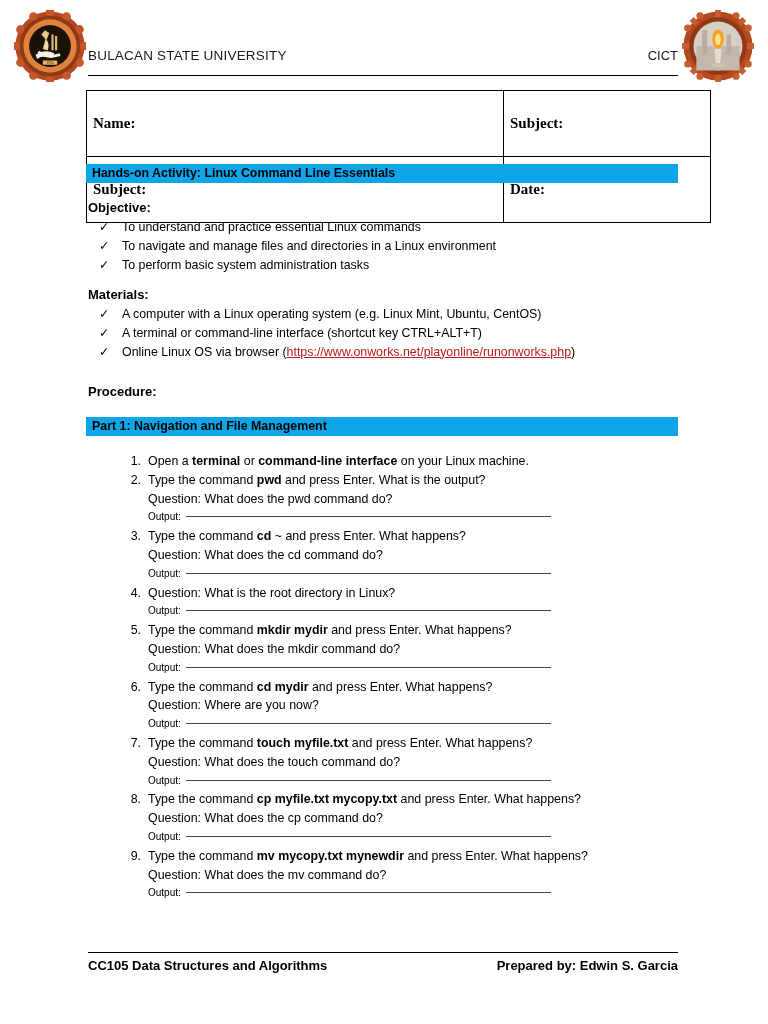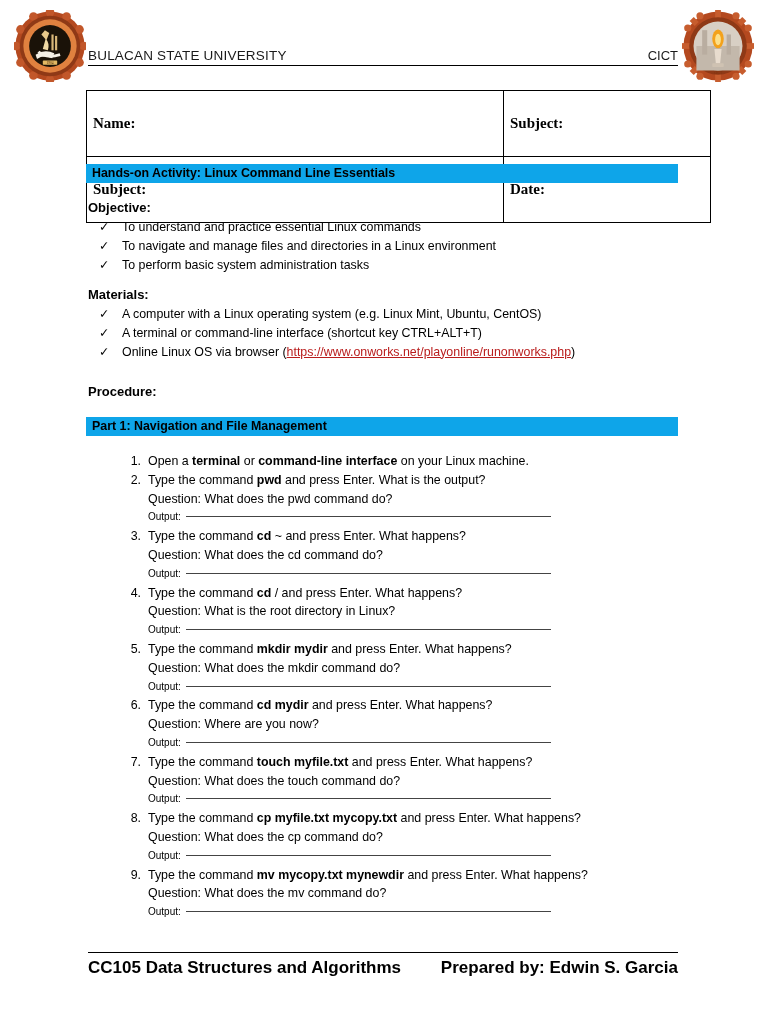--- a/index.html
+++ b/index.html
@@ -44,21 +44,21 @@
     position: relative;
     width: 72px;
     height: 72px;
   }
   .header-title-row {
     position: absolute;
     left: 88px;
     top: 40px;
     width: 590px;
     border-bottom: 1.6px solid #000;
-    padding-bottom: 2px;
+    padding-bottom: 12px;
     display: flex;
     justify-content: space-between;
     align-items: flex-end;
   }
   .header-univ {
     font-size: 13.5px;
     letter-spacing: .2px;
     font-weight: 400;
     color: #1a1a1a;
     white-space: nowrap;
@@ -193,21 +193,21 @@
   
   .footer {
     position: absolute;
     left: 88px;
     top: 952px;
     width: 590px;
     border-top: 1.5px solid #000;
     padding-top: 5px;
     display: flex;
     justify-content: space-between;
-    font-size: 17px;
+    font-size: 13px;
     font-weight: bold;
   }
 </style>
 </head>
 <body>
 
 <div class="page">
 
   <div class="doc-header">
 
@@ -373,21 +373,20 @@
       <div class="step-line"><span>Type the command </span><b>cd</b><span> ~ and press Enter. What happens?</span></div>
       <div class="step-line">Question: What does the cd command do?</div>
       <div class="out-line">
           <span>Output:</span>
           <span class="out-rule"></span>
         </div>
     </div>
 
     <div class="step">
       <span class="step-num">4.</span>
-      <div class="step-line"><span>Type the command </span><b>cd</b><span> / and press Enter. What happens?</span></div>
       <div class="step-line">Question: What is the root directory in Linux?</div>
       <div class="out-line">
           <span>Output:</span>
           <span class="out-rule"></span>
         </div>
     </div>
 
     <div class="step">
       <span class="step-num">5.</span>
       <div class="step-line"><span>Type the command </span><b>mkdir mydir</b><span> and press Enter. What happens?</span></div>

